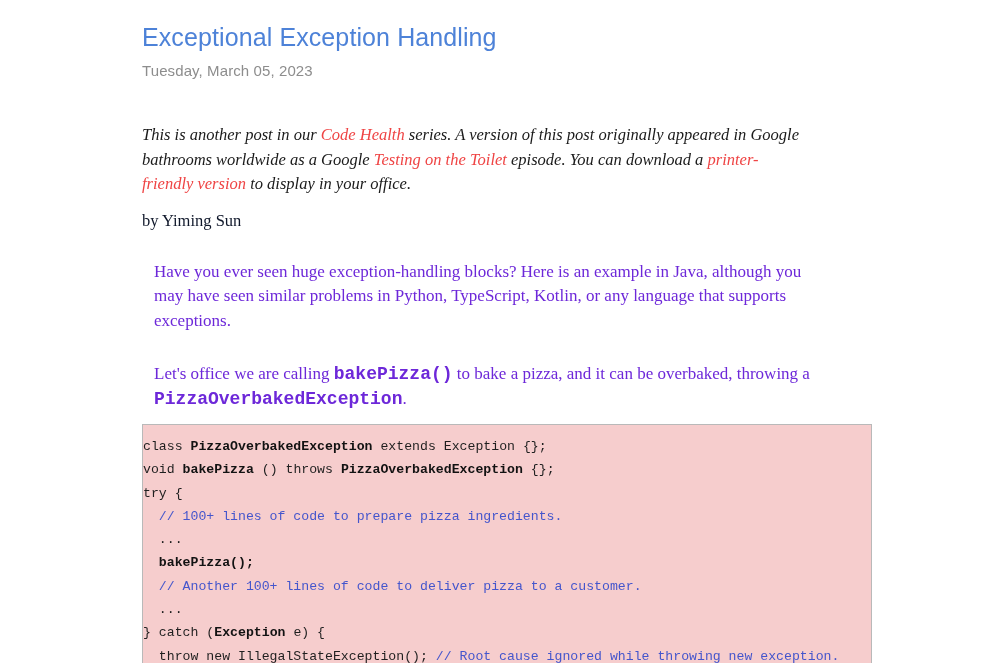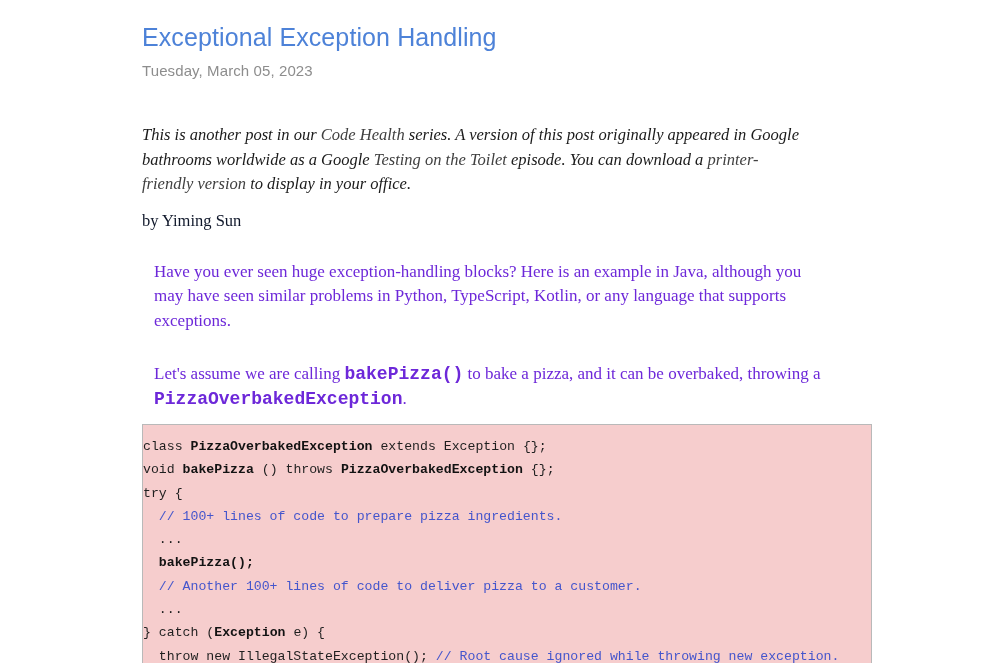--- a/index.html
+++ b/index.html
@@ -54,21 +54,21 @@
     font-family: "Liberation Serif", serif;
     font-style: italic;
     font-size: 16.5px;
     line-height: 24.5px;
     color: #1a1a1a;
     margin: 0;
     padding-top: 42px;
     width: 660px;
   }
   .intro a, a.inline-link {
-    color: #404040;
+    color: #ef4444;
     text-decoration: none;
   }
 
   .byline {
     font-size: 16.5px;
     line-height: 24px;
     color: #0f172a;
     margin: 0;
     padding-top: 12px;
   }
@@ -123,18 +123,18 @@
     <h1 class="post-title">Exceptional Exception Handling</h1>
 
     <div class="post-date">Tuesday, March 05, 2023</div>
 
     <p class="intro"><span>This is another post in our </span><a class="inline-link" href="#">Code Health</a><span> series. A version of this post originally appeared in Google bathrooms worldwide as a Google </span><a class="inline-link" href="#">Testing on the Toilet</a><span> episode. You can download a </span><a class="inline-link" href="#">printer-friendly version</a><span> to display in your office.</span></p>
 
     <p class="byline">by Yiming Sun</p>
 
     <p class="body-par">Have you ever seen huge exception-handling blocks? Here is an example in Java, although you may have seen similar problems in Python, TypeScript, Kotlin, or any language that supports exceptions.</p>
 
-    <p class="body-par second"><span>Let's assume we are calling </span><code class="mono">bakePizza()</code><span> to bake a pizza, and it can be overbaked, throwing a </span><code class="mono">PizzaOverbakedException</code><span>.</span></p>
+    <p class="body-par second"><span>Let's office we are calling </span><code class="mono">bakePizza()</code><span> to bake a pizza, and it can be overbaked, throwing a </span><code class="mono">PizzaOverbakedException</code><span>.</span></p>
 
     <pre class="code-block" id="code-block" style="background: rgb(246, 205, 205); border-color: rgb(185, 185, 185);"><div class="code-line"><span class="tok-n">class </span><span class="tok-b">PizzaOverbakedException</span><span class="tok-n"> extends Exception {};</span></div><div class="code-line"><span class="tok-n">void </span><span class="tok-b">bakePizza</span><span class="tok-n"> () throws </span><span class="tok-b">PizzaOverbakedException</span><span class="tok-n"> {};</span></div><div class="code-line"><span class="tok-n">try {</span></div><div class="code-line"><span class="tok-c" style="color: rgb(68, 85, 204);">  // 100+ lines of code to prepare pizza ingredients.</span></div><div class="code-line"><span class="tok-n">  ...</span></div><div class="code-line"><span class="tok-n">  </span><span class="tok-b">bakePizza();</span></div><div class="code-line"><span class="tok-c" style="color: rgb(68, 85, 204);">  // Another 100+ lines of code to deliver pizza to a customer.</span></div><div class="code-line"><span class="tok-n">  ...</span></div><div class="code-line"><span class="tok-n">} catch (</span><span class="tok-b">Exception</span><span class="tok-n"> e) {</span></div><div class="code-line"><span class="tok-n">  throw new IllegalStateException(); </span><span class="tok-c" style="color: rgb(68, 85, 204);">// Root cause ignored while throwing new exception.</span></div><div class="code-line"><span class="tok-n">}</span></div></pre>
 
   </div>
 </div>
 
 </body></html>

